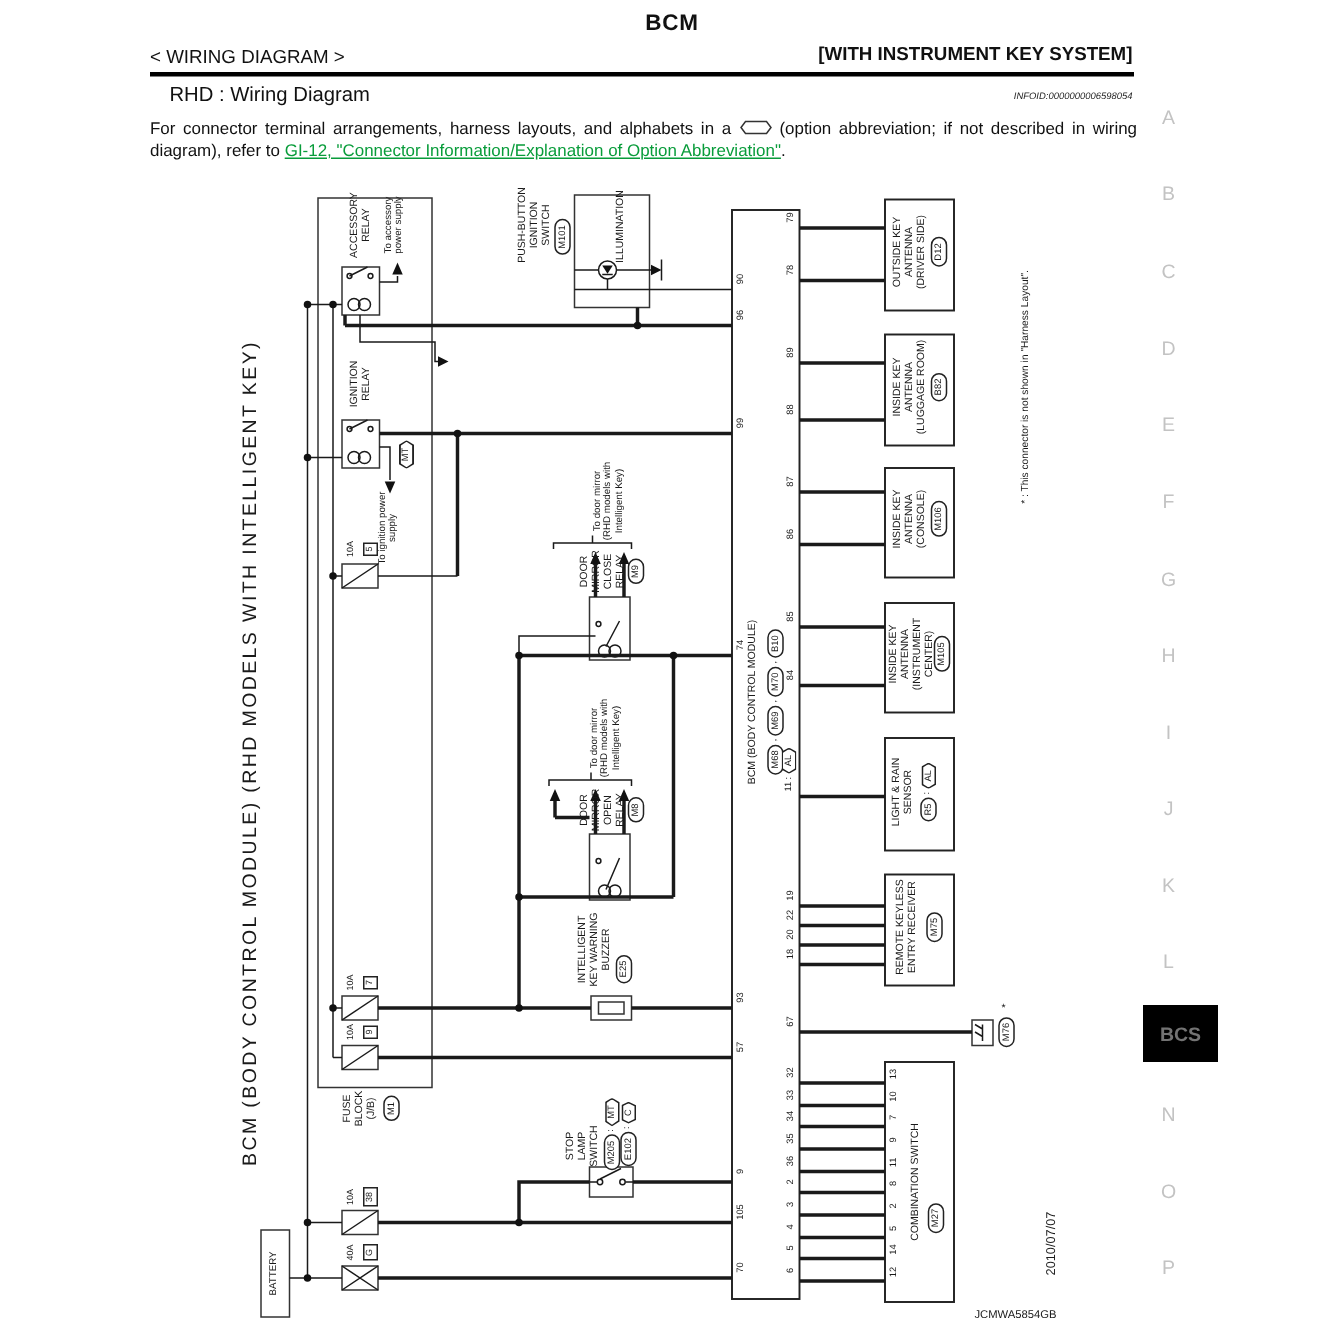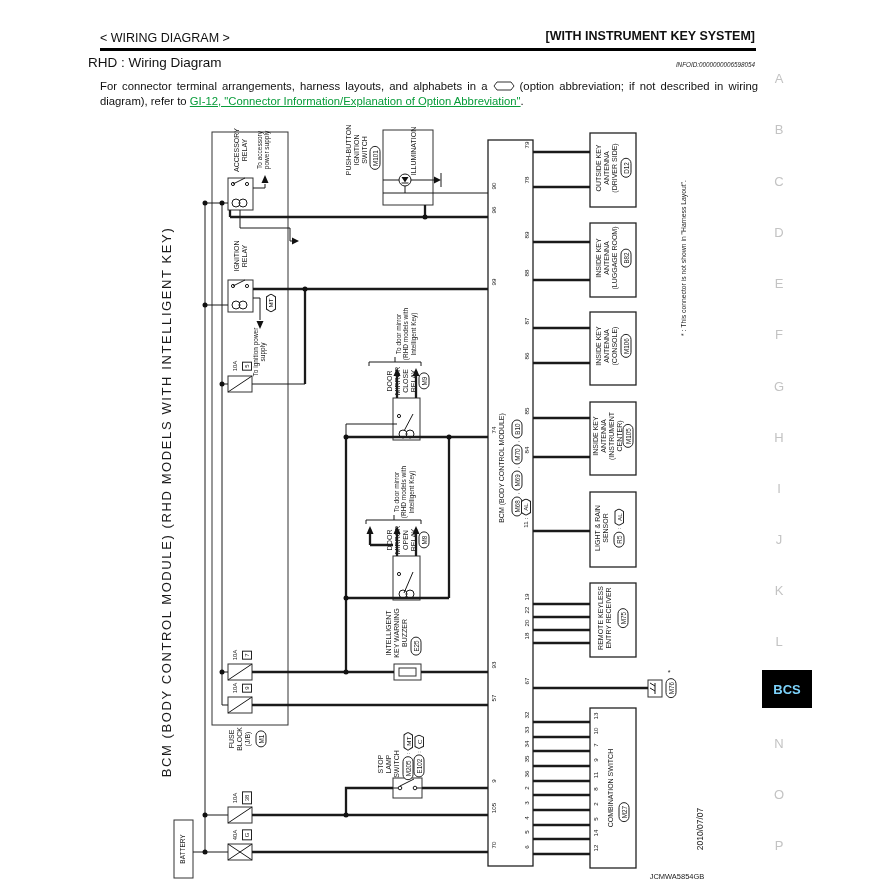--- a/index.html
+++ b/index.html
@@ -17,38 +17,39 @@
   .hex i{display:block;font-style:normal;background:#fff;
          clip-path:polygon(16% 0,84% 0,100% 50%,84% 100%,16% 100%,0 50%);
          padding:0 4px;font-size:6.2px;line-height:8px;color:#1a1a1a}
   .pin{font-size:6.2px}
   .lbl{font-size:7px}
   .mletter{position:absolute;color:#c3c3c3;font-size:13px;transform:translate(-50%,-50%)}
   .hdr-title{position:absolute;left:0;right:0;top:7px;text-align:center;font-size:15px;font-weight:bold;letter-spacing:.5px}
   .hdr-left{position:absolute;left:100px;top:31px;font-size:12.5px}
   .hdr-right{position:absolute;right:141px;top:29px;font-size:12.5px;font-weight:bold}
   .hdr-rule{position:absolute;left:100px;top:48px;width:656px;height:2.5px;background:#000}
-  .hdr-sect{position:absolute;left:88px;top:55px;font-size:13.5px}
+  .hdr-sect{position:absolute;left:113px;top:55px;font-size:13.5px}
   .hdr-infoid{position:absolute;right:141px;top:61px;font-size:6.3px;font-style:italic;color:#222}
   .note{position:absolute;left:100px;top:79px;width:658px;font-size:11.3px;line-height:1.32;text-align:justify}
   .link{color:#089c3a;text-decoration:underline;cursor:pointer}
-  .bcs-tab{position:absolute;left:762px;top:670px;width:50px;height:38px;background:#000;color:#7dd3fc;
+  .bcs-tab{position:absolute;left:762px;top:670px;width:50px;height:38px;background:#000;color:#737373;
            font-weight:bold;font-size:13px;display:flex;align-items:center;justify-content:center}
   svg .w{stroke:#1a1a1a;stroke-width:1;fill:none}
   svg .w2{stroke:#1a1a1a;stroke-width:2.3;fill:none}
   svg .bx{stroke:#333;stroke-width:1;fill:none}
   svg .bx2{stroke:#222;stroke-width:1.3;fill:none}
   svg .dot{fill:#111;stroke:none}
   svg .ah{fill:#111;stroke:none}
 </style>
 </head>
 <body>
 
 <div class="page">
 
+  <div class="hdr-title">BCM</div>
   <div class="hdr-left">&lt; WIRING DIAGRAM &gt;</div>
   <div class="hdr-right">[WITH INSTRUMENT KEY SYSTEM]</div>
   <div class="hdr-rule"></div>
   <div class="hdr-sect">RHD : Wiring Diagram</div>
   <div class="hdr-infoid">INFOID:0000000006598054</div>
   <div class="note">
     <span>For connector terminal arrangements, harness layouts, and alphabets in a</span>
     <svg width="22" height="10" style="vertical-align:-1px">
         <polygon points="4,1 18,1 21,5 18,9 4,9 1,5" fill="none" stroke="#333" stroke-width="1"></polygon>
       </svg>

